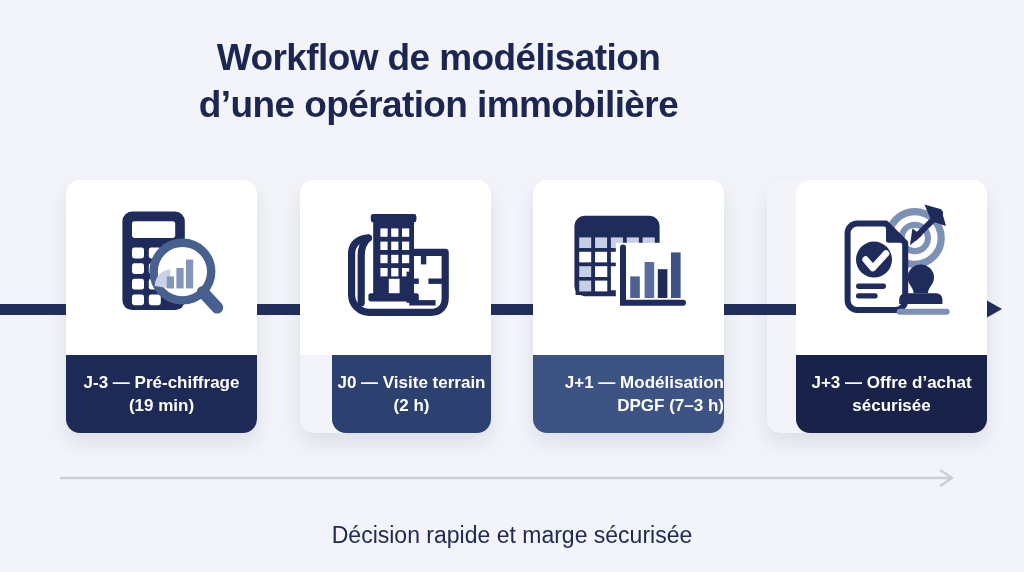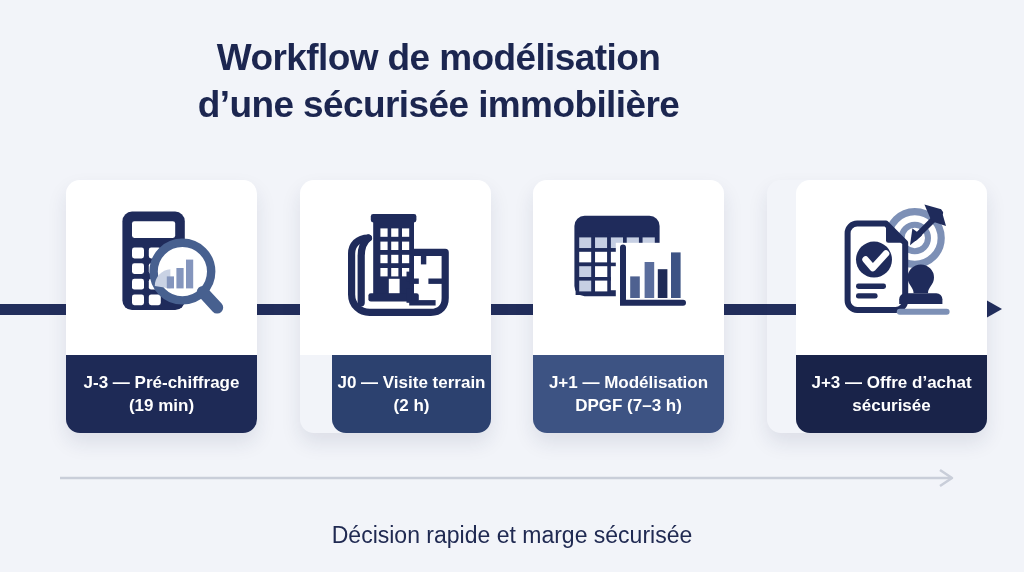--- a/index.html
+++ b/index.html
@@ -61,21 +61,21 @@
     position:absolute;top:522px;left:0;width:1024px;
     text-align:center;font-size:23px;font-weight:500;color:#202a52;
     margin:0;
   }
 </style>
 </head>
 <body>
 
 <div class="canvas">
 
-  <h1 class="title"><span>Workflow de modélisation</span><br><span>d’une sécurisée immobilière</span></h1>
+  <h1 class="title"><span>Workflow de modélisation</span><br><span>d’une opération immobilière</span></h1>
 
   <div class="timeline-shaft" style="background: rgb(34, 46, 92);"></div>
   <div class="timeline-head" style="border-left-color: rgb(34, 46, 92);"></div>
 
   <div class="card card1">
     <div class="card-icon-area">
       <svg viewBox="0 0 110 110">
         <rect x="22" y="8" width="52" height="82" rx="8" fill="#1f2b5b"></rect>
         <rect x="30" y="16" width="36" height="14" rx="2" fill="#ffffff"></rect>
         <rect x="30" y="38" width="10" height="9" rx="2" fill="#ffffff"></rect>
@@ -165,21 +165,21 @@
           <rect x="25.2" y="64" width="13.2" height="12" fill="#ffffff"></rect>
         </g>
         <rect x="44" y="34" width="58" height="54" fill="#ffffff"></rect>
         <rect x="56" y="62" width="8" height="18" fill="#4e6190"></rect>
         <rect x="68" y="50" width="8" height="30" fill="#5a6d9c"></rect>
         <rect x="79" y="56" width="8" height="24" fill="#1f2b57"></rect>
         <rect x="90" y="42" width="8" height="38" fill="#3d5384"></rect>
         <path d="M50,38 V84 H100" fill="none" stroke="#1f2b5b" stroke-width="5" stroke-linecap="round"></path>
       </svg>
     </div>
-    <div class="card-label" style="background: rgb(61, 83, 131);">
+    <div class="card-label" style="background: rgb(61, 83, 131); align-items: flex-end;">
       <span>J+1 — Modélisation</span>
       <span>DPGF (7–3 h)</span>
     </div>
   </div>
 
   <div class="card card4">
     <div class="card-icon-area">
       <svg viewBox="0 0 110 110">
         <circle cx="74" cy="30" r="22" fill="none" stroke="#7d90b6" stroke-width="6"></circle>
         <circle cx="74" cy="30" r="11" fill="none" stroke="#7d90b6" stroke-width="5"></circle>

